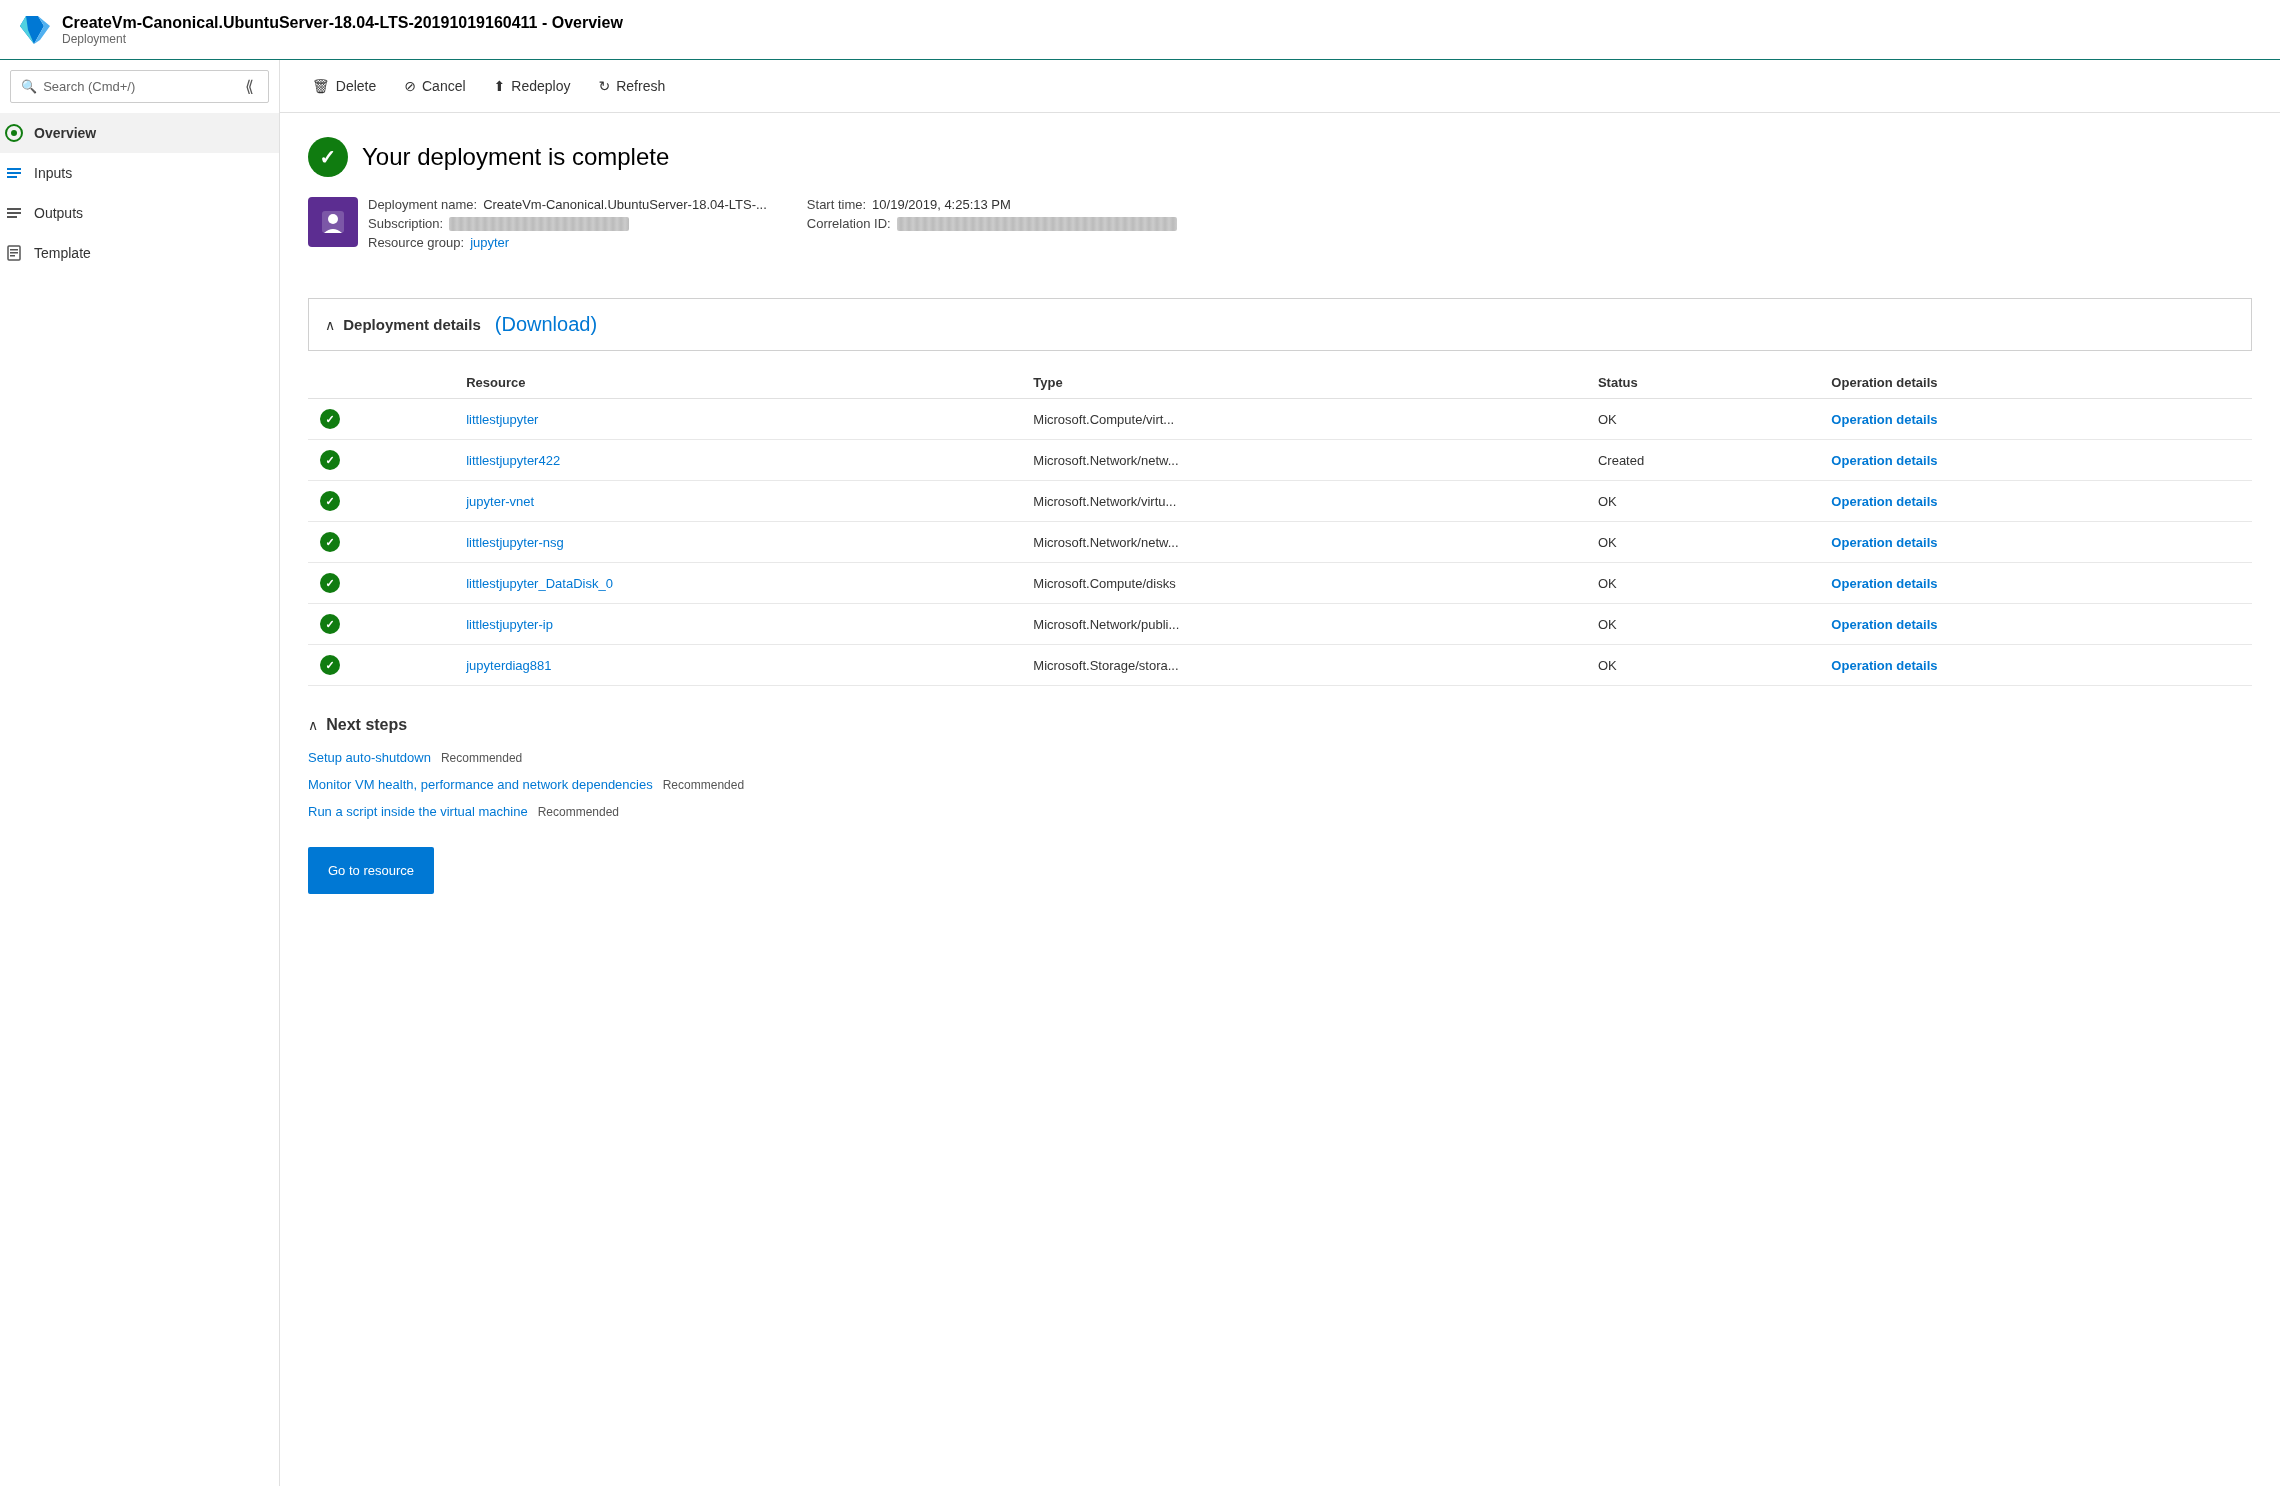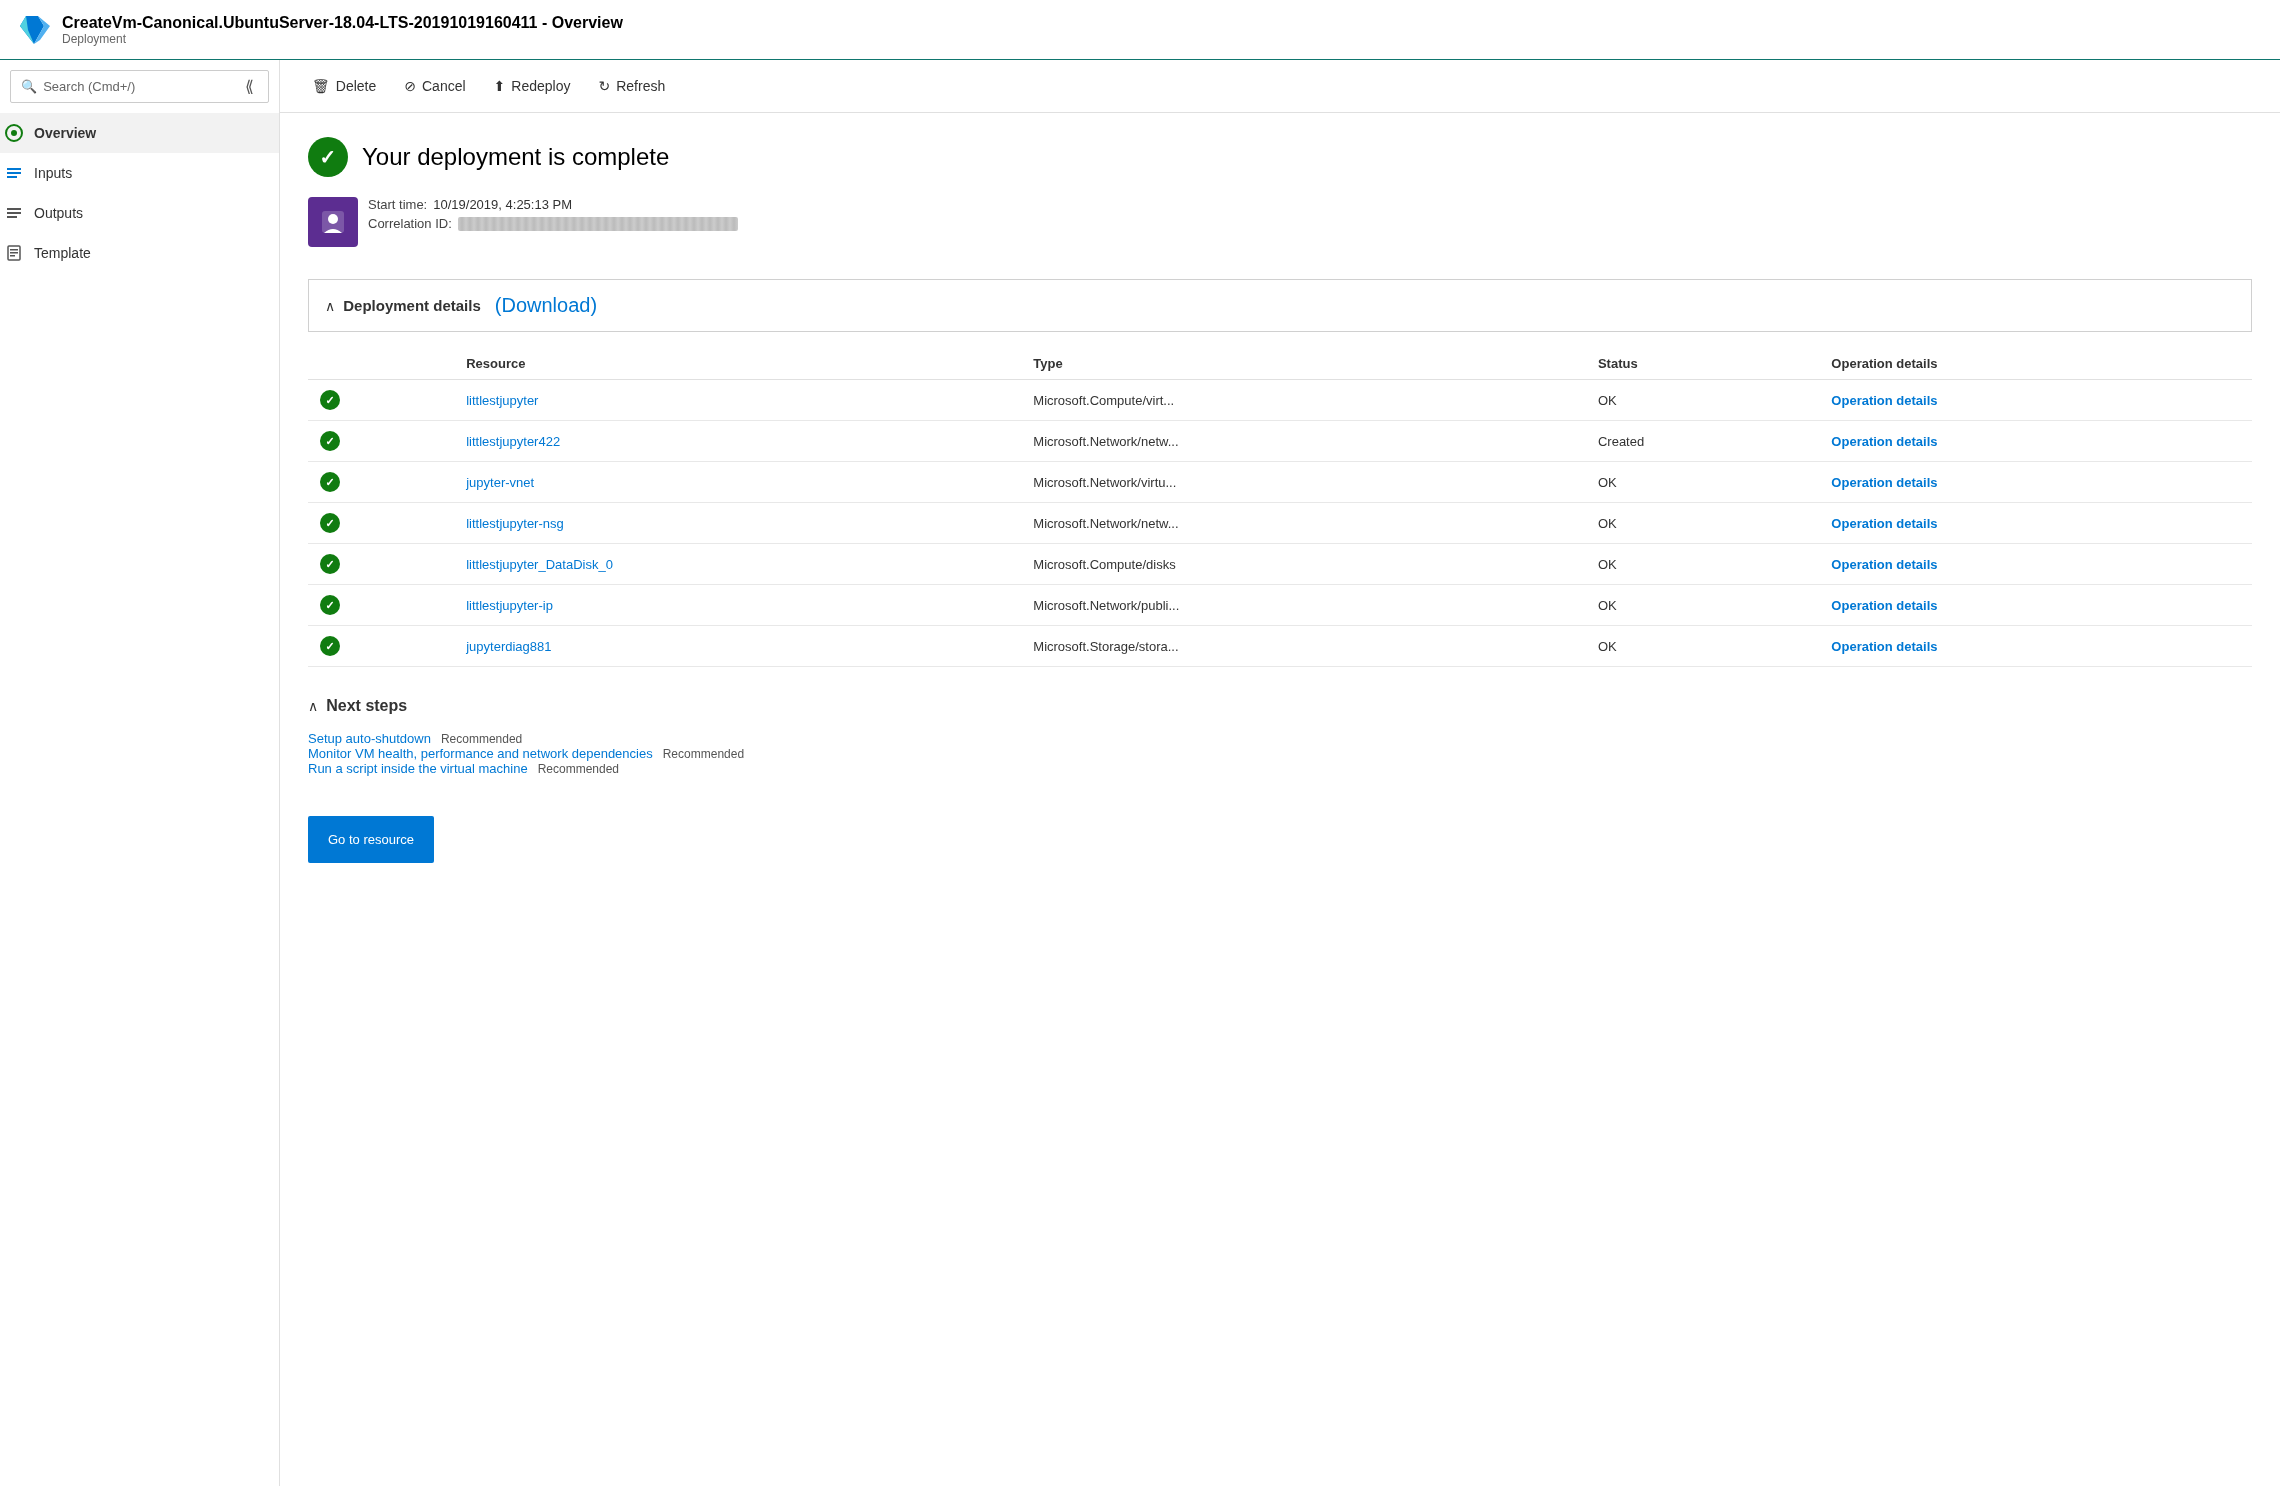--- a/index.html
+++ b/index.html
@@ -285,22 +285,22 @@
       margin-bottom: 16px;
       cursor: pointer;
     }
     .next-steps-title {
       font-size: 16px;
       font-weight: 600;
     }
     .next-steps-list {
       display: flex;
       flex-direction: column;
-      gap: 0;
-      margin-bottom: 40px;
+      gap: 12px;
+      margin-bottom: 28px;
     }
     .next-step-item {
       display: flex;
       align-items: center;
       gap: 10px;
       font-size: 13px;
     }
     .next-step-badge {
       color: #555;
       font-size: 12px;
@@ -419,20 +419,34 @@
       <div class="deploy-meta">
         <div class="deploy-icon-box">
           <svg width="30" height="30" viewBox="0 0 30 30" fill="none">
             <rect x="4" y="4" width="22" height="22" rx="3" fill="#fff" fill-opacity="0.2"></rect>
             <circle cx="15" cy="12" r="5" fill="white"></circle>
             <path d="M6 26 Q15 18 24 26" fill="white"></path>
           </svg>
         </div>
         <div>
           <div class="deployment-info">
+            <div class="deployment-info-left">
+              <div class="info-row">
+                <span class="info-label">Deployment name:</span>
+                <span class="info-value">CreateVm-Canonical.UbuntuServer-18.04-LTS-...</span>
+              </div>
+              <div class="info-row">
+                <span class="info-label">Subscription:</span>
+                <span class="info-blurred"></span>
+              </div>
+              <div class="info-row">
+                <span class="info-label">Resource group:</span>
+                <a class="info-link">jupyter</a>
+              </div>
+            </div>
             <div class="deployment-info-right">
               <div class="info-row">
                 <span class="info-label">Start time:</span>
                 <span class="info-value">10/19/2019, 4:25:13 PM</span>
               </div>
               <div class="info-row">
                 <span class="info-label">Correlation ID:</span>
                 <span class="info-blurred info-blurred-long"></span>
               </div>
             </div>

